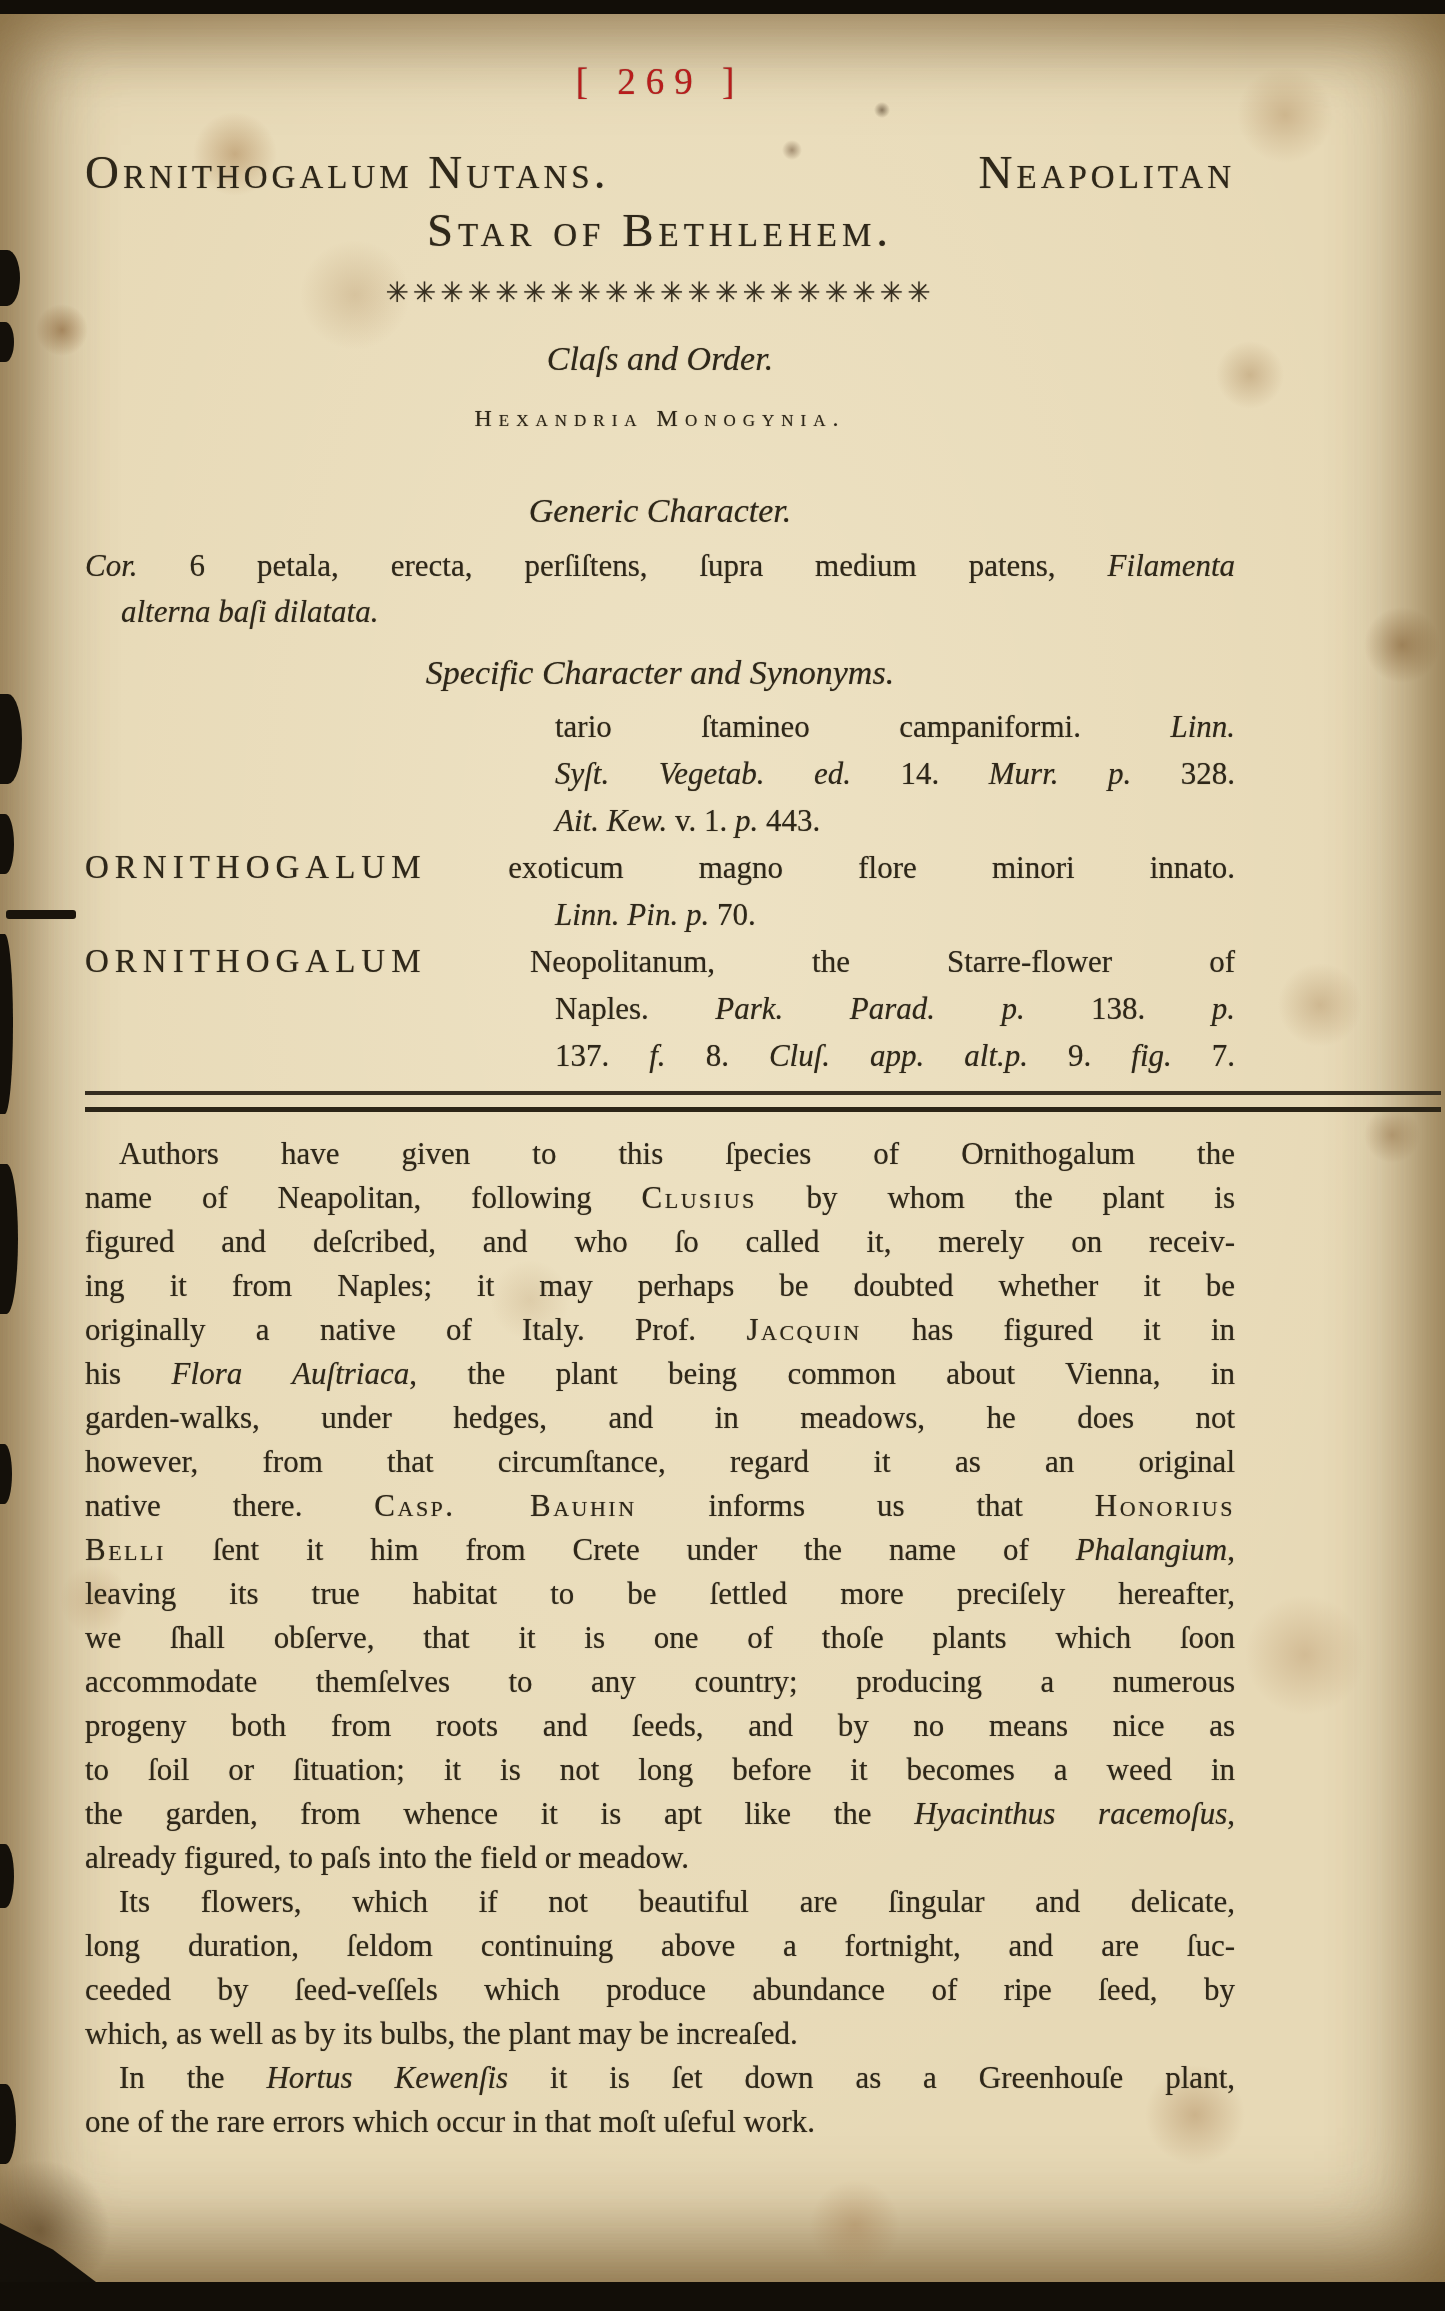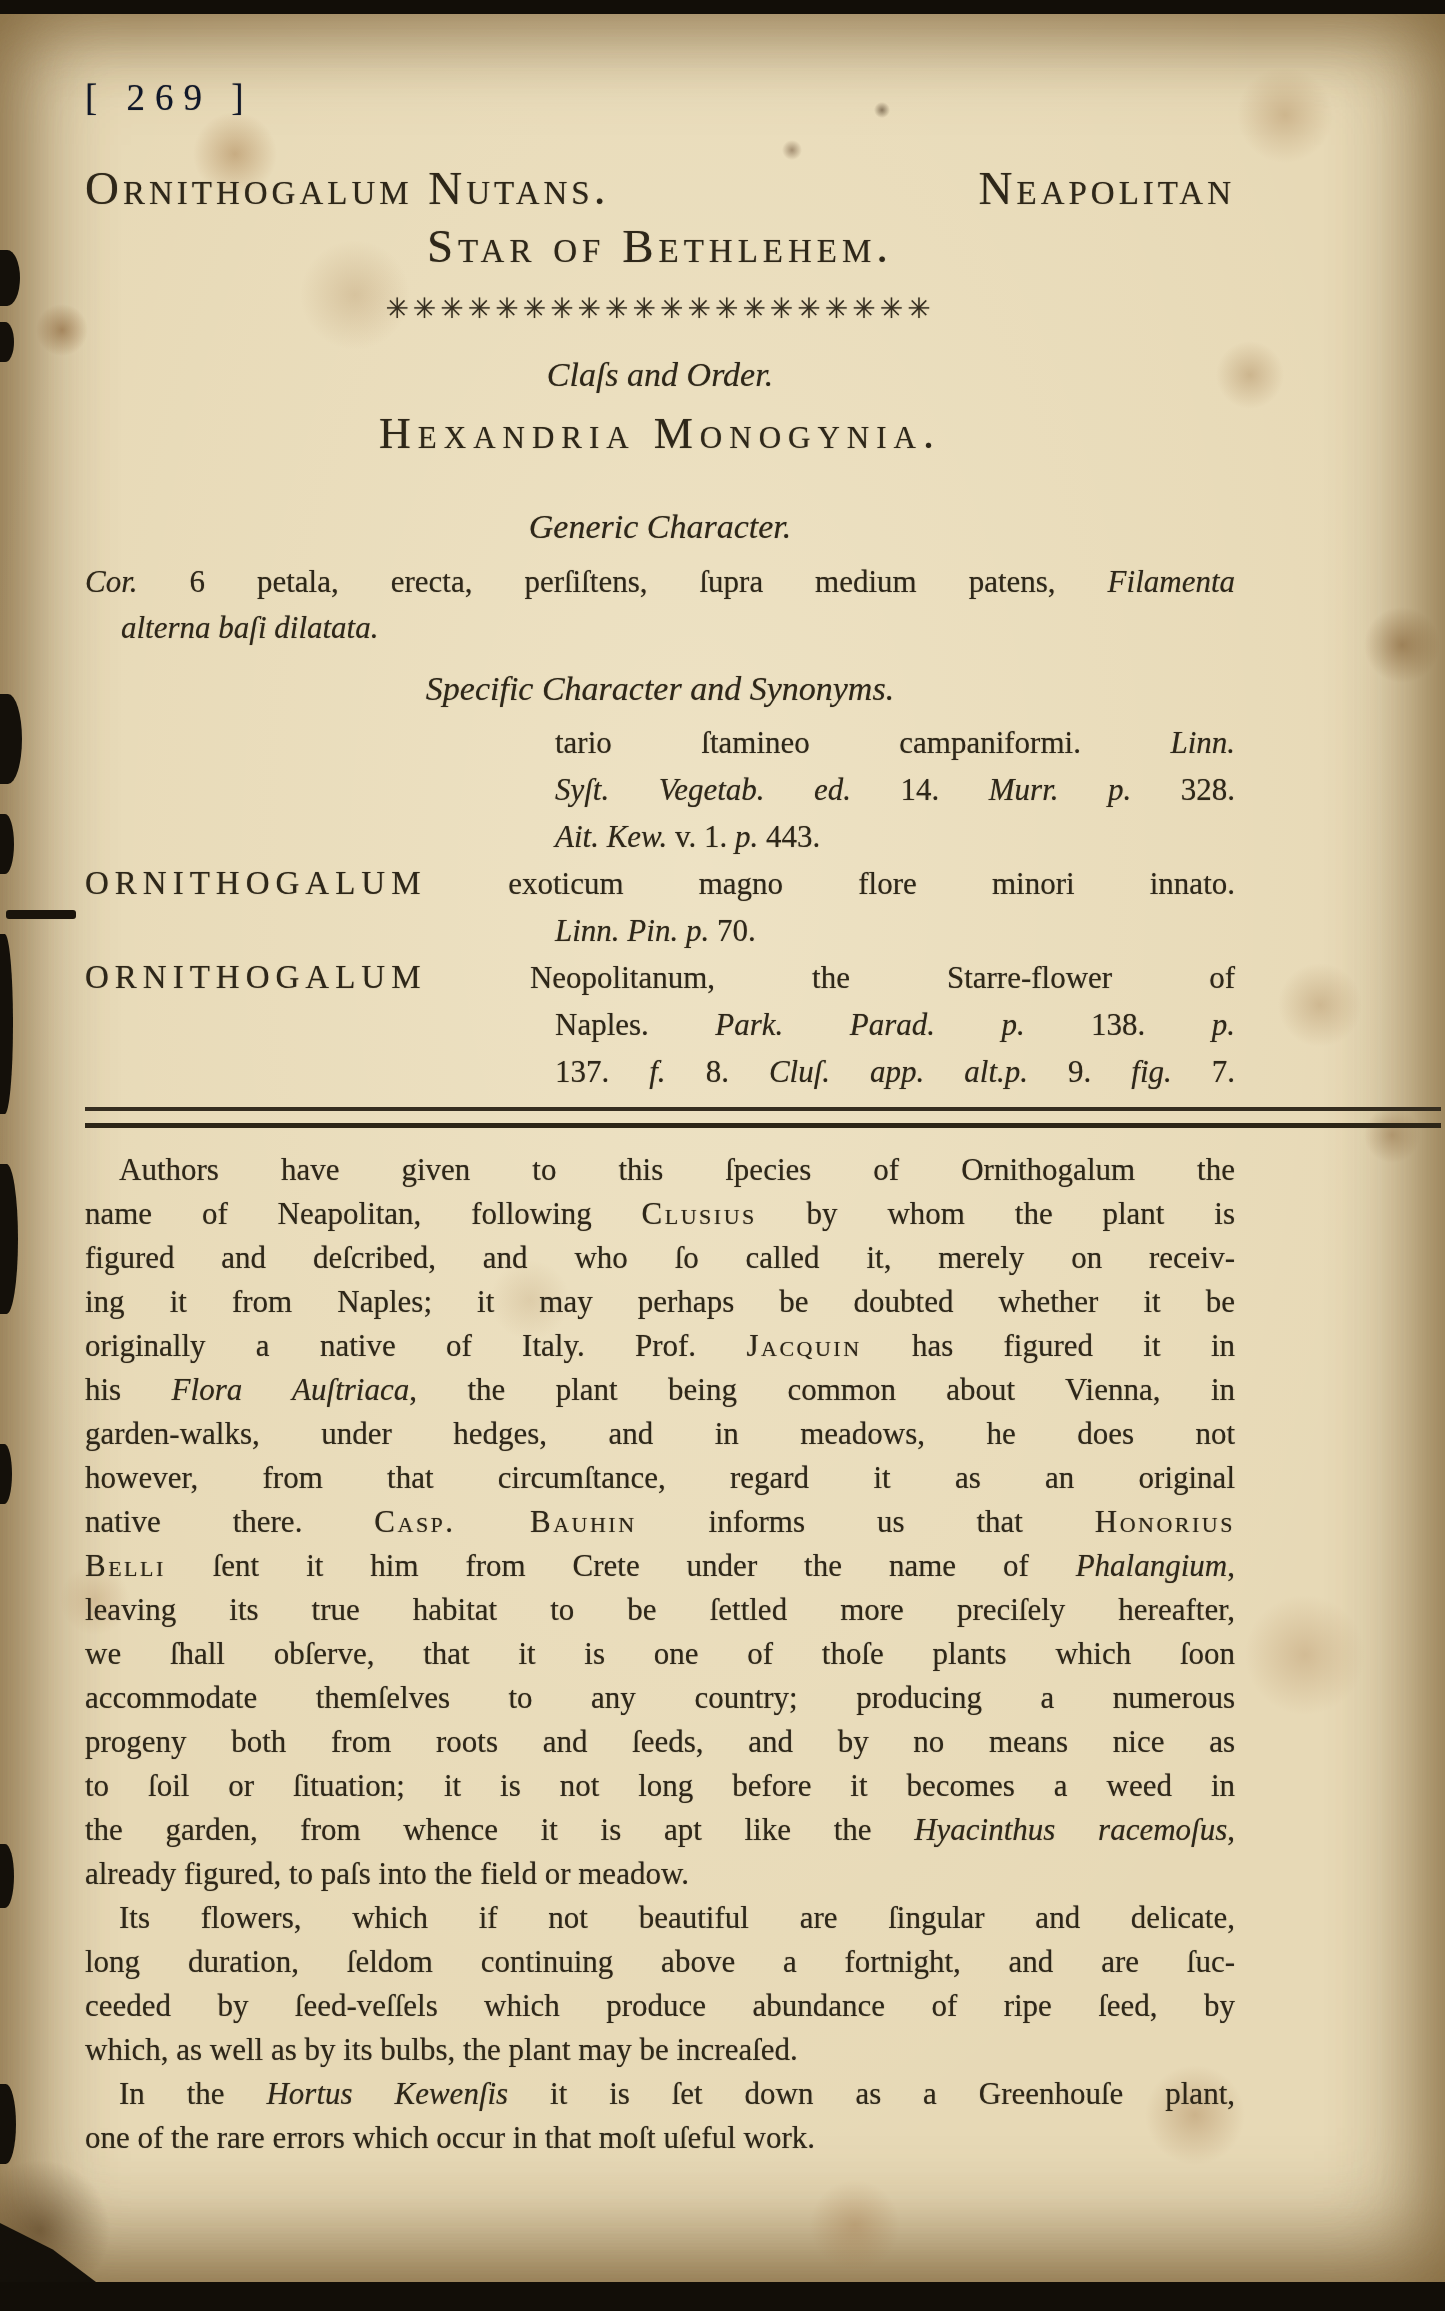--- a/index.html
+++ b/index.html
@@ -43,41 +43,41 @@
   .tear{position:absolute;left:0;background:#14100a;border-radius:0 70% 70% 0 / 0 55% 55% 0;}
   .corner-tear{
     position:absolute;left:0;bottom:0;width:96px;height:72px;background:#14100a;
     clip-path:polygon(0 18%, 55% 55%, 100% 100%, 0 100%);
   }
   .edge-mark{position:absolute;background:#1a140c;border-radius:3px;}
 
   .content{position:absolute;left:85px;top:46px;width:1150px;}
 
   .pageno{
-    font-size:37px;letter-spacing:10px;
-    margin-top:16px;color:#0f172a;
+    text-align:center;font-size:37px;letter-spacing:10px;
+    color:#b91c1c;
   }
   .title-line1{
     display:flex;justify-content:space-between;align-items:flex-start;
     margin-top:42px;font-size:47px;line-height:54px;
     font-variant:small-caps;letter-spacing:4px;white-space:nowrap;
   }
   .title-line2{
     text-align:center;margin-top:4px;font-size:47px;line-height:54px;
     font-variant:small-caps;letter-spacing:5px;
   }
   .ornament{
     text-align:center;margin-top:16px;font-size:28px;line-height:40px;
     font-family:"DejaVu Sans",sans-serif;letter-spacing:4px;color:#352d1f;
   }
   .hd-italic{
     text-align:center;font-style:italic;font-size:34px;line-height:44px;
   }
   .hd-smallcaps{
-    text-align:center;font-size:44px;line-height:46px;
+    text-align:center;font-size:24px;line-height:46px;
     font-variant:small-caps;letter-spacing:7px;
   }
   .mt24{margin-top:24px}.mt14{margin-top:14px}.mt30{margin-top:48px}.mt16{margin-top:16px}
 
   .bline{
     font-size:31px;line-height:44px;white-space:nowrap;
     text-align:justify;text-align-last:justify;
   }
   .bline.last{text-align-last:left;white-space:normal;}
   .bline .i, .i{font-style:italic;}

